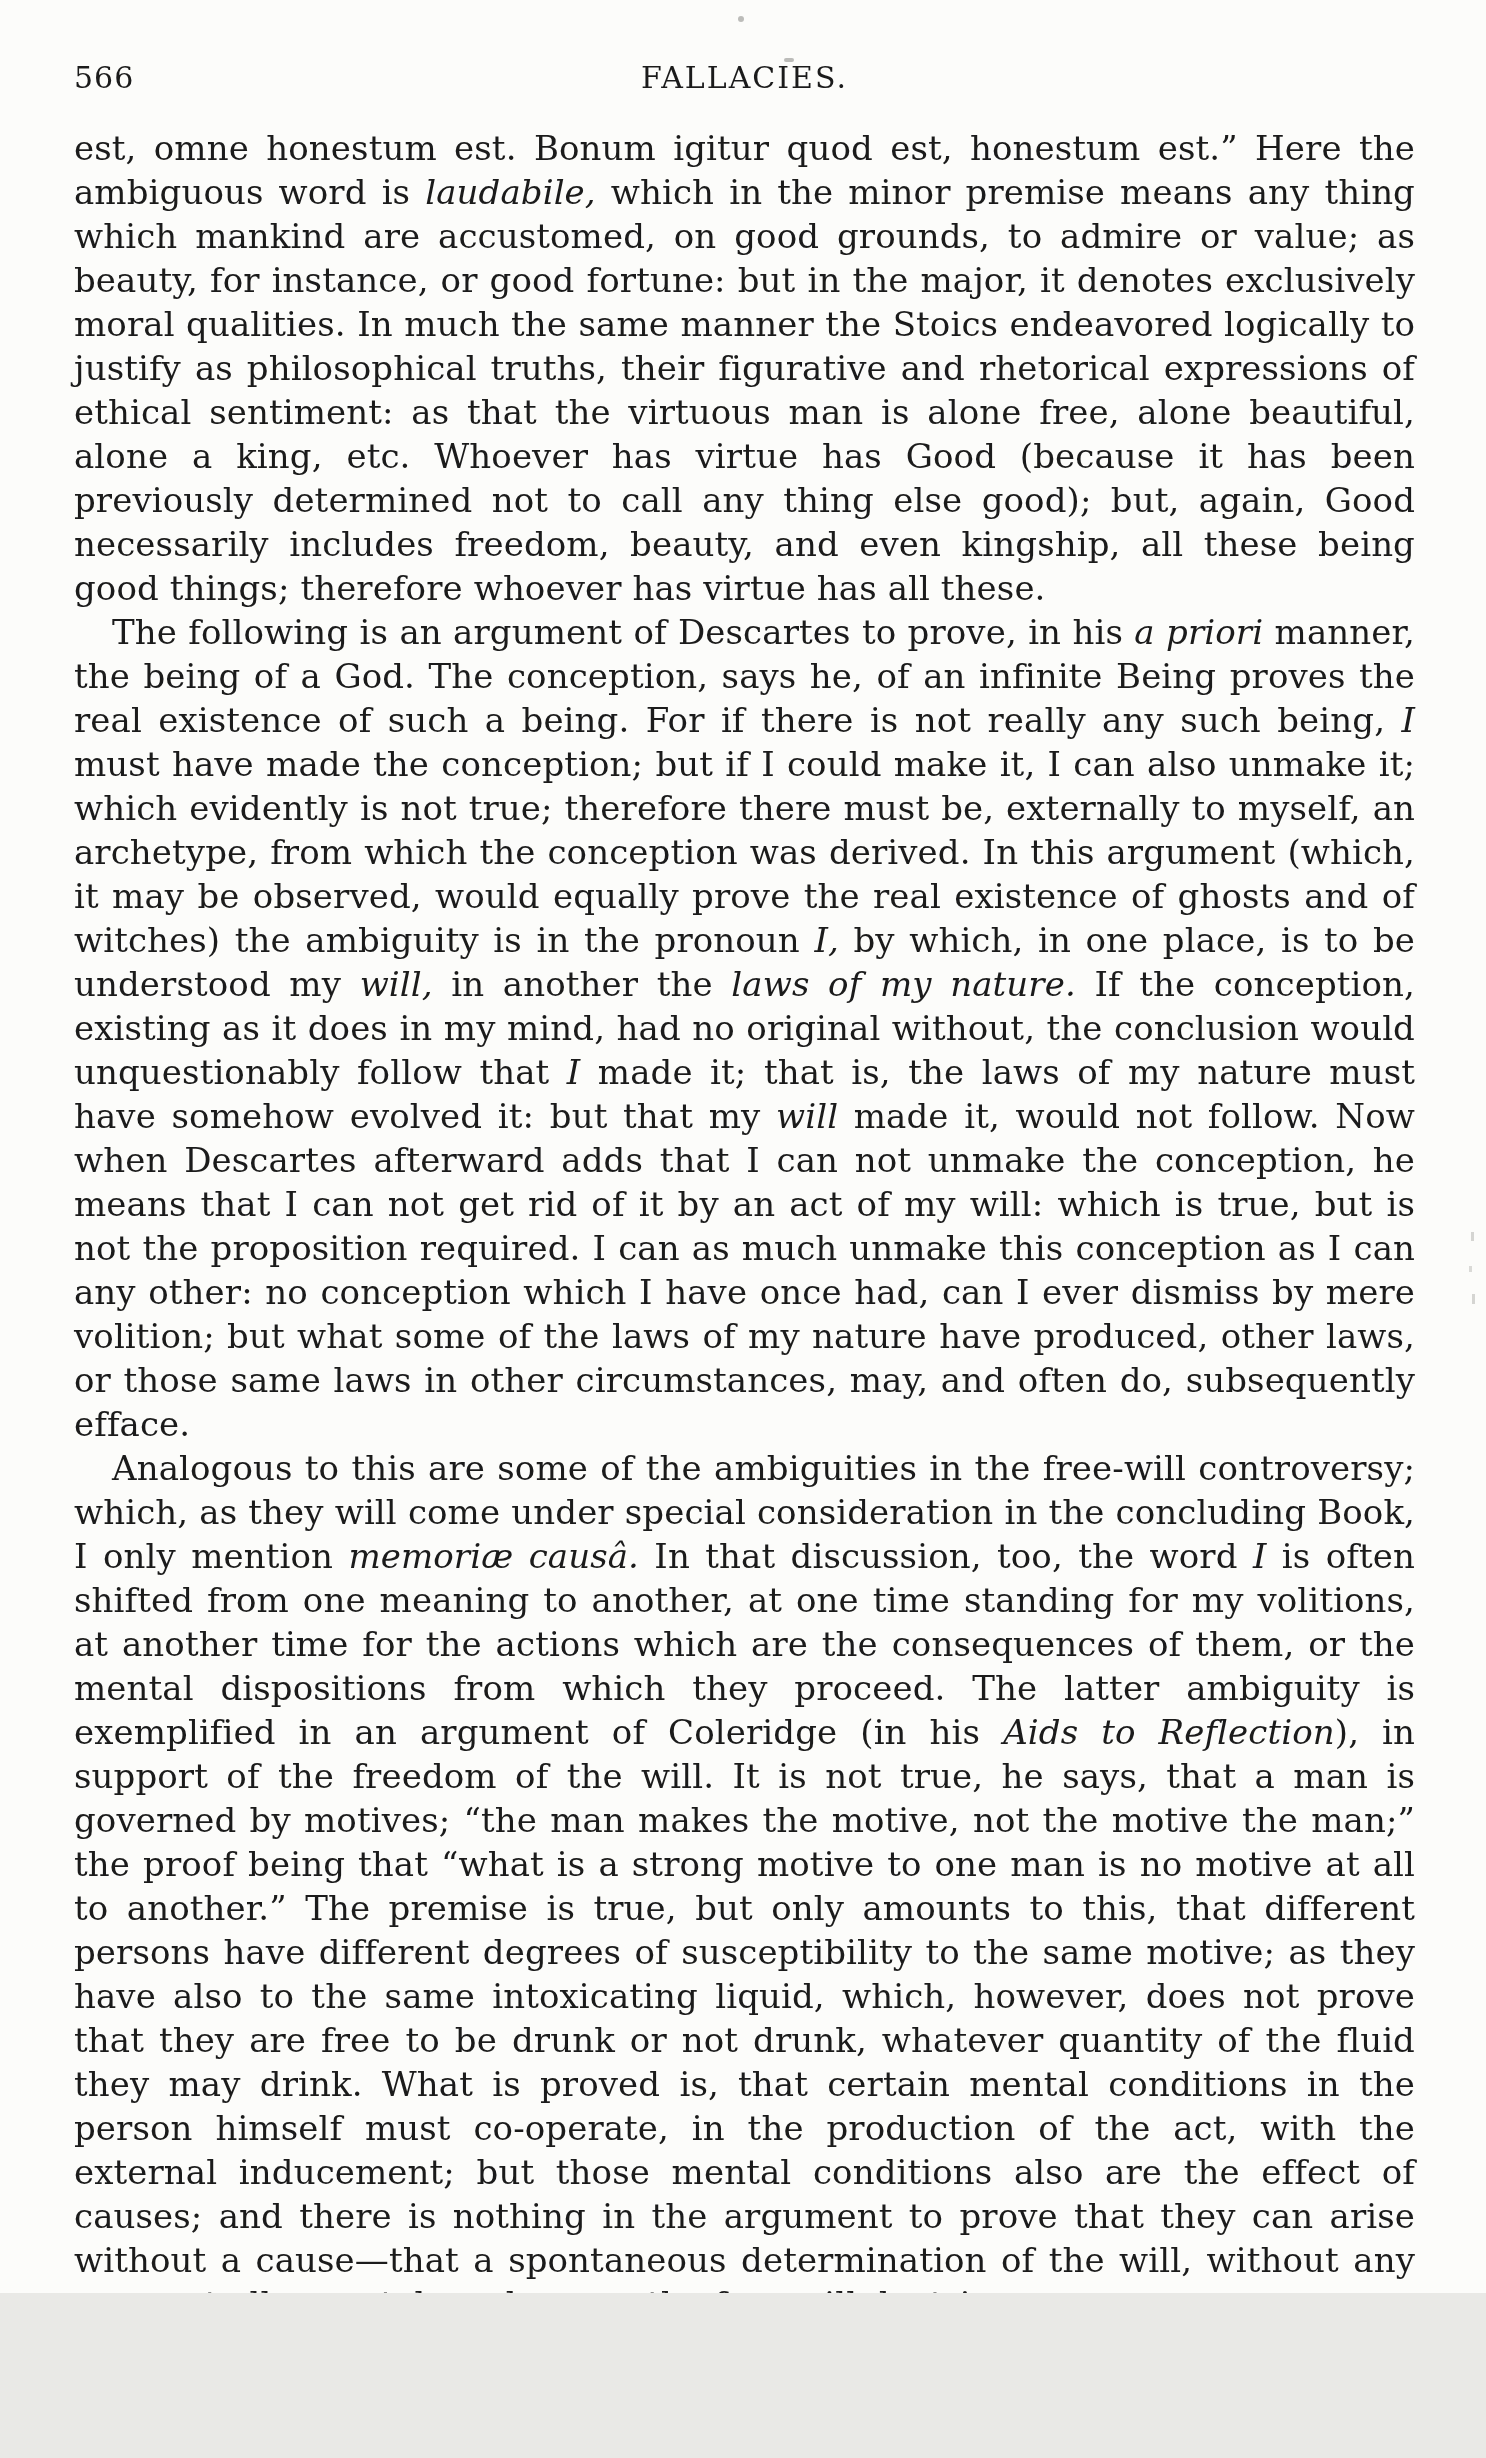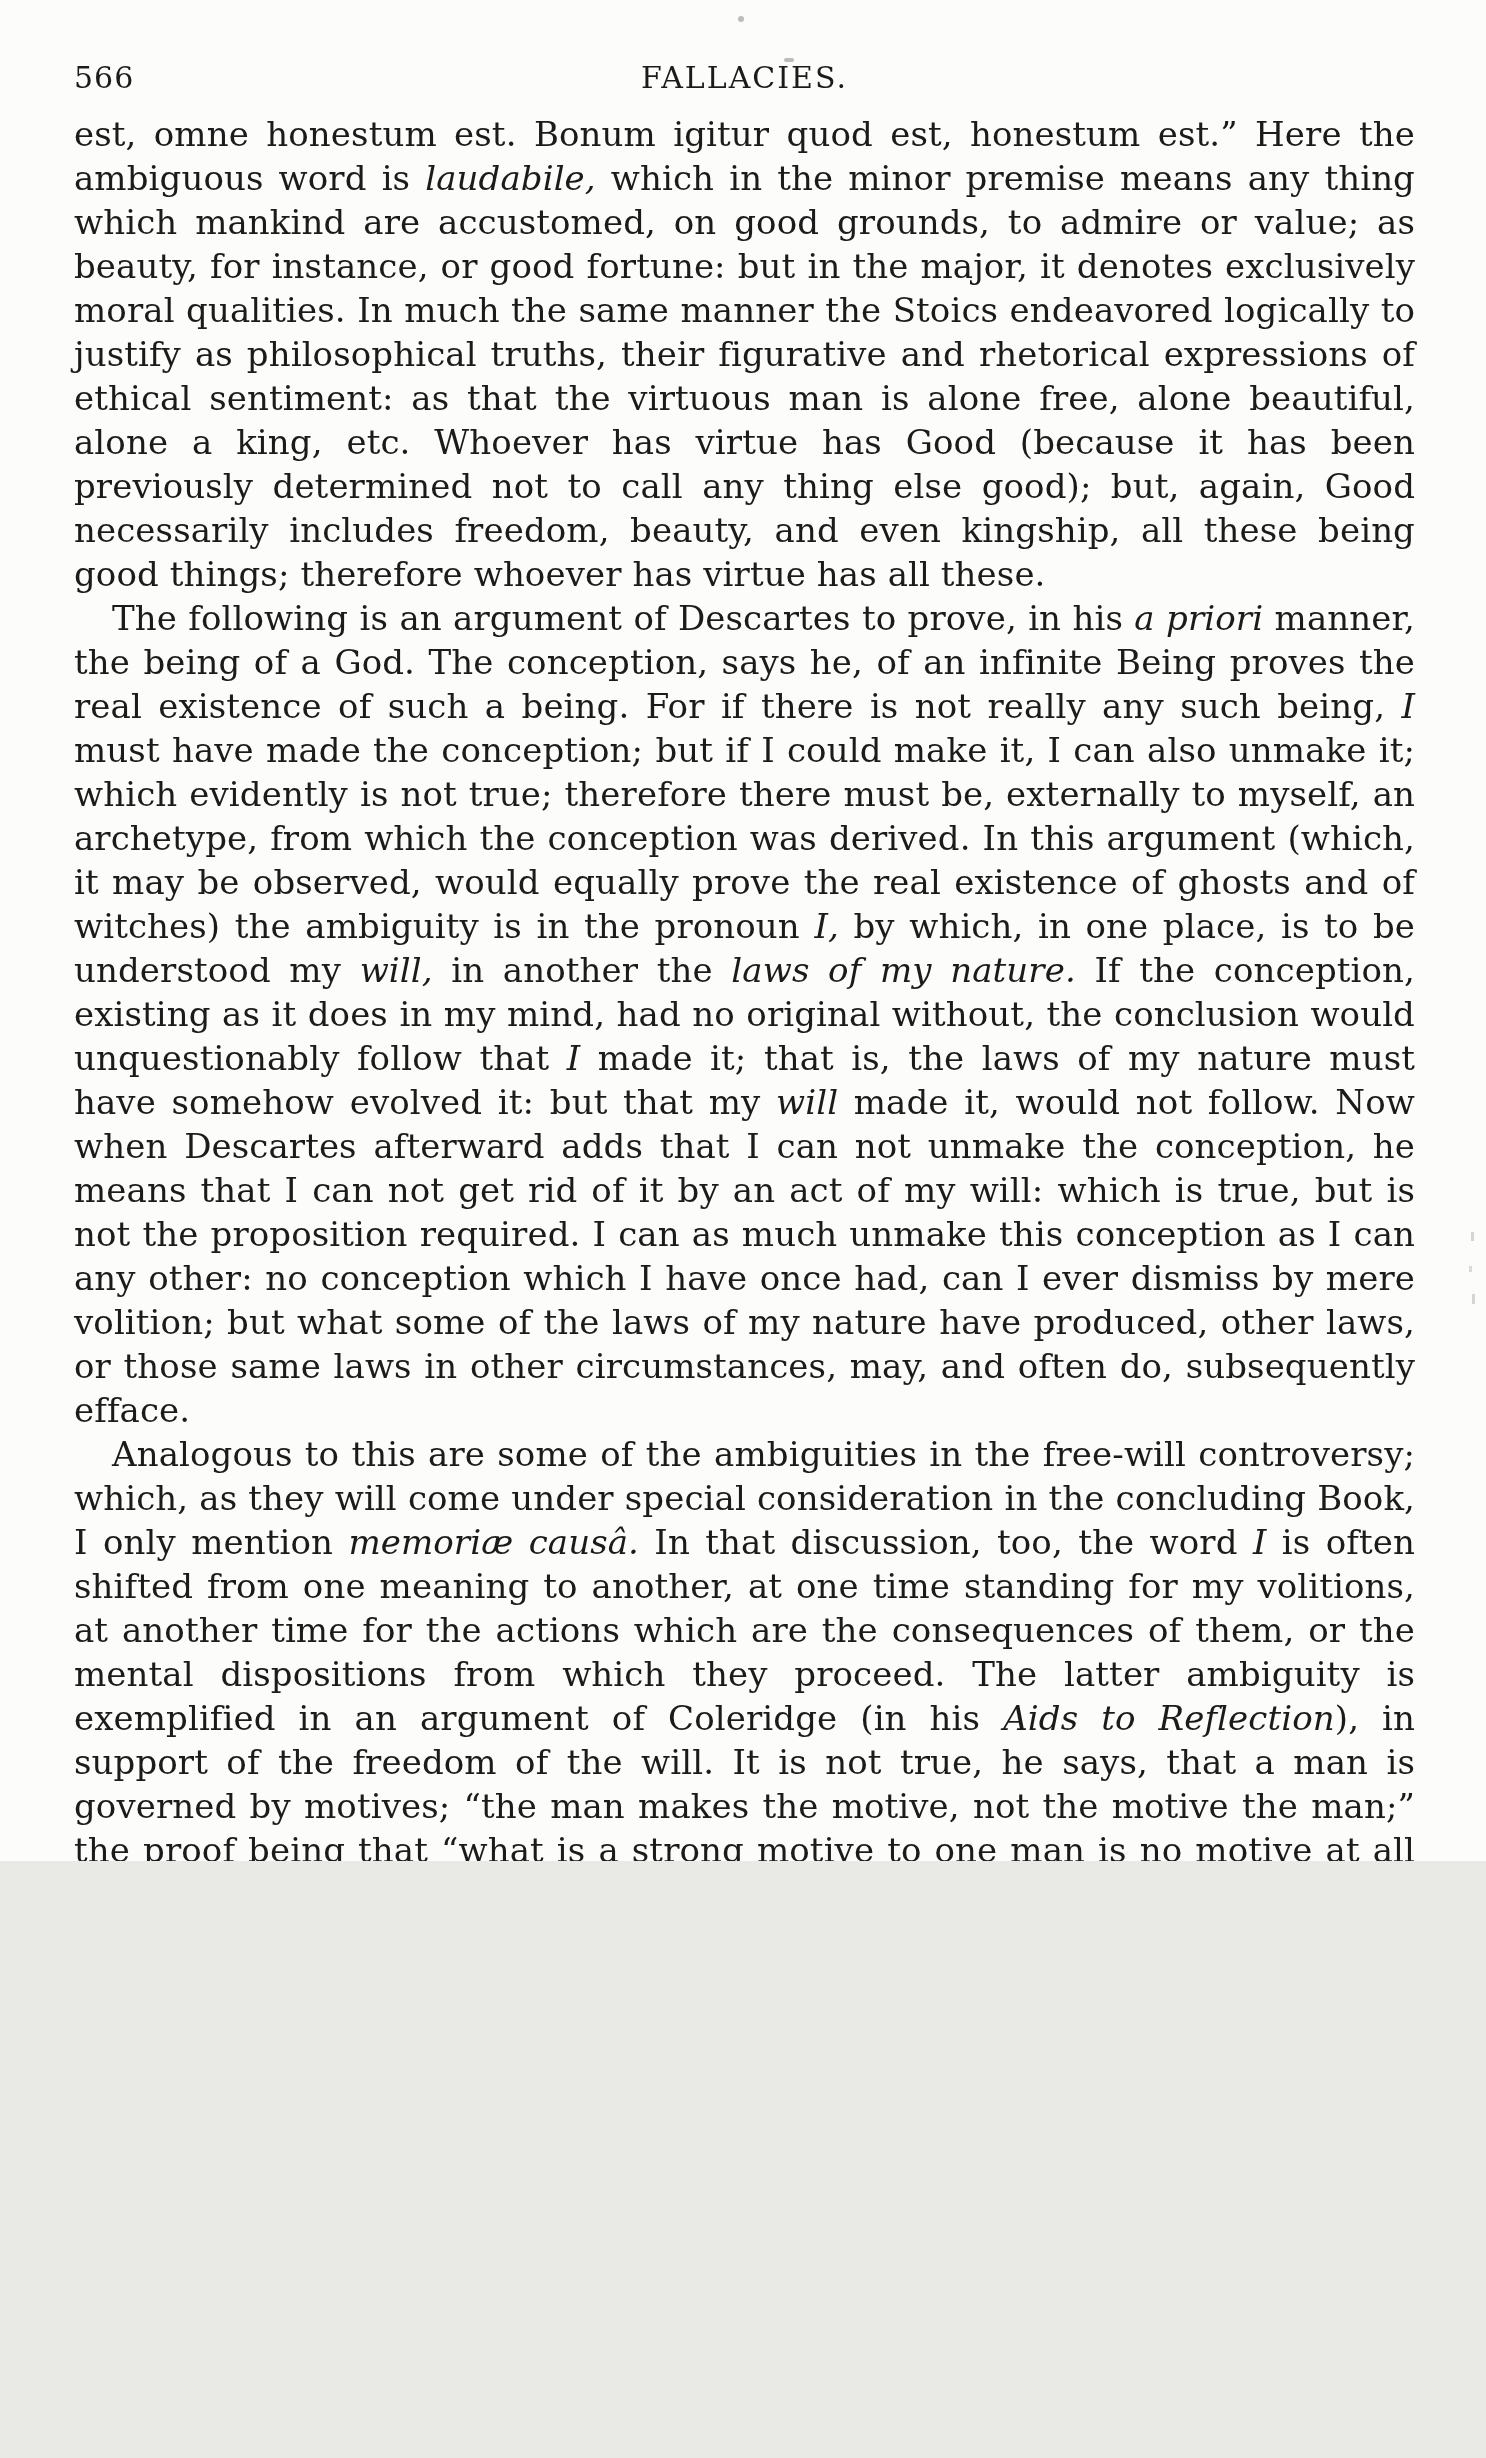--- a/index.html
+++ b/index.html
@@ -5,21 +5,21 @@
   html, body {
     margin: 0;
     padding: 0;
     background: #e9e9e6;
   }
   * { box-sizing: border-box; }
 
   .page {
     position: relative;
     width: 1487px;
-    height: 1861px;
+    height: 2293px;
     margin: 0 auto;
     background: #fcfcfa;
     color: #1b1b1b;
     font-family: "DejaVu Serif", "Liberation Serif", serif;
     overflow: hidden;
     padding: 60px 72px 0 74px;
   }
 
   .page-header {
     display: grid;
@@ -32,21 +32,21 @@
     justify-self: start;
     letter-spacing: 1px;
   }
   .running-head {
     justify-self: center;
     letter-spacing: 2px;
   }
   .header-spacer { justify-self: end; }
 
   .page-body {
-    margin-top: 16px;
+    margin-top: 30px;
     font-size: 34px;
     line-height: 44px;
     text-align: justify;
     letter-spacing: 0.1px;
   }
   .page-body p.para {
     margin: 0;
     padding: 0;
   }
   .page-body p.para.indent {

